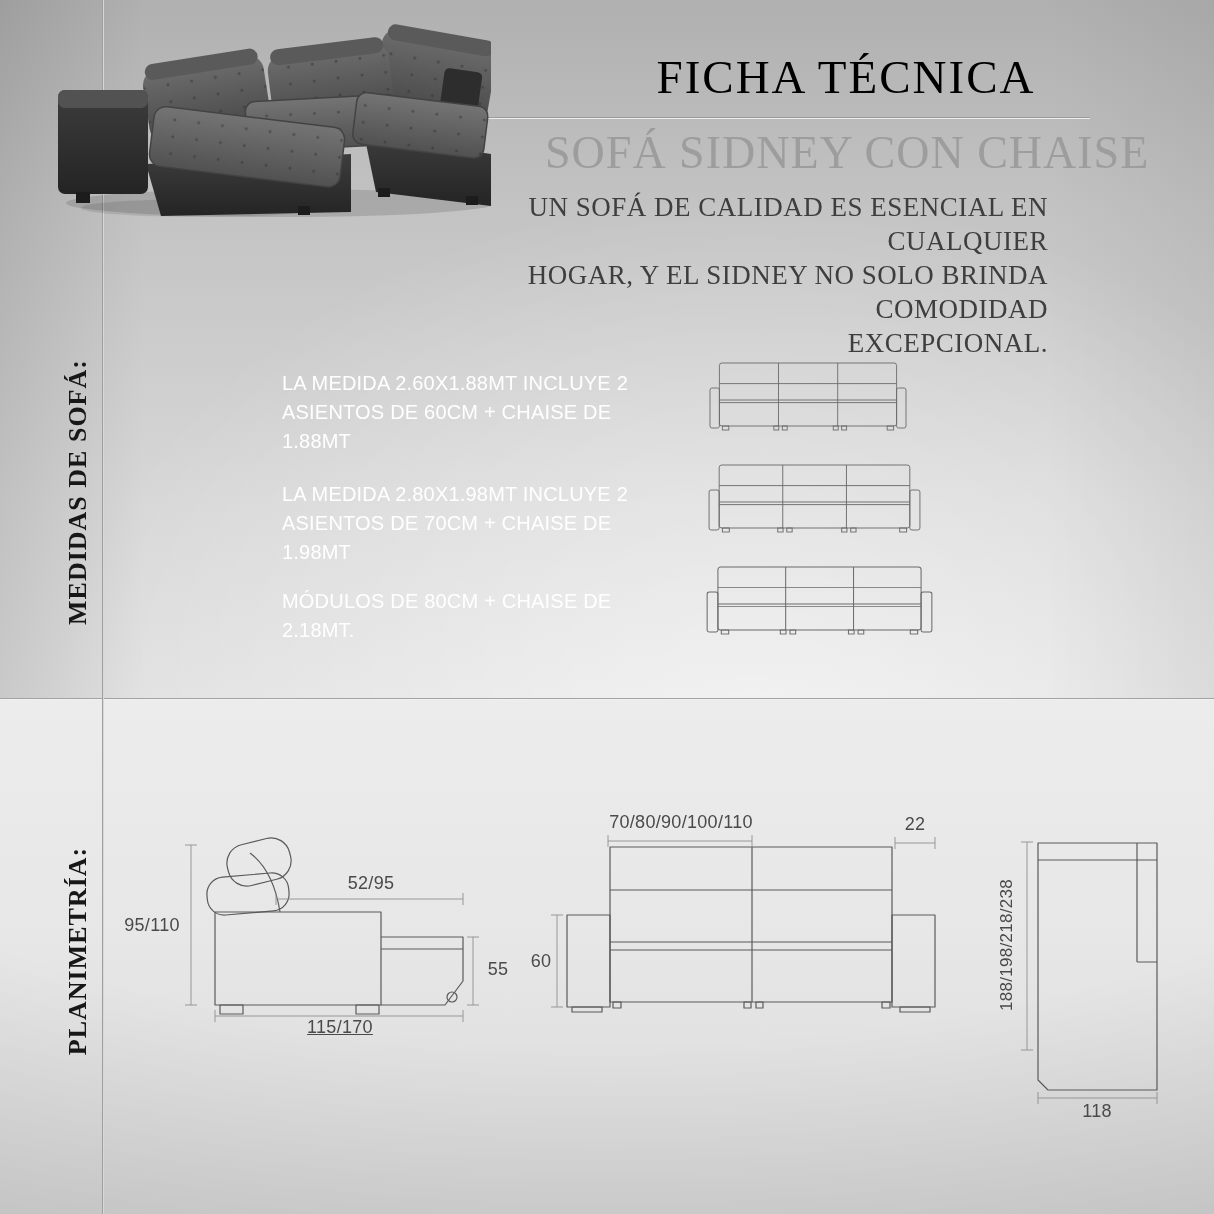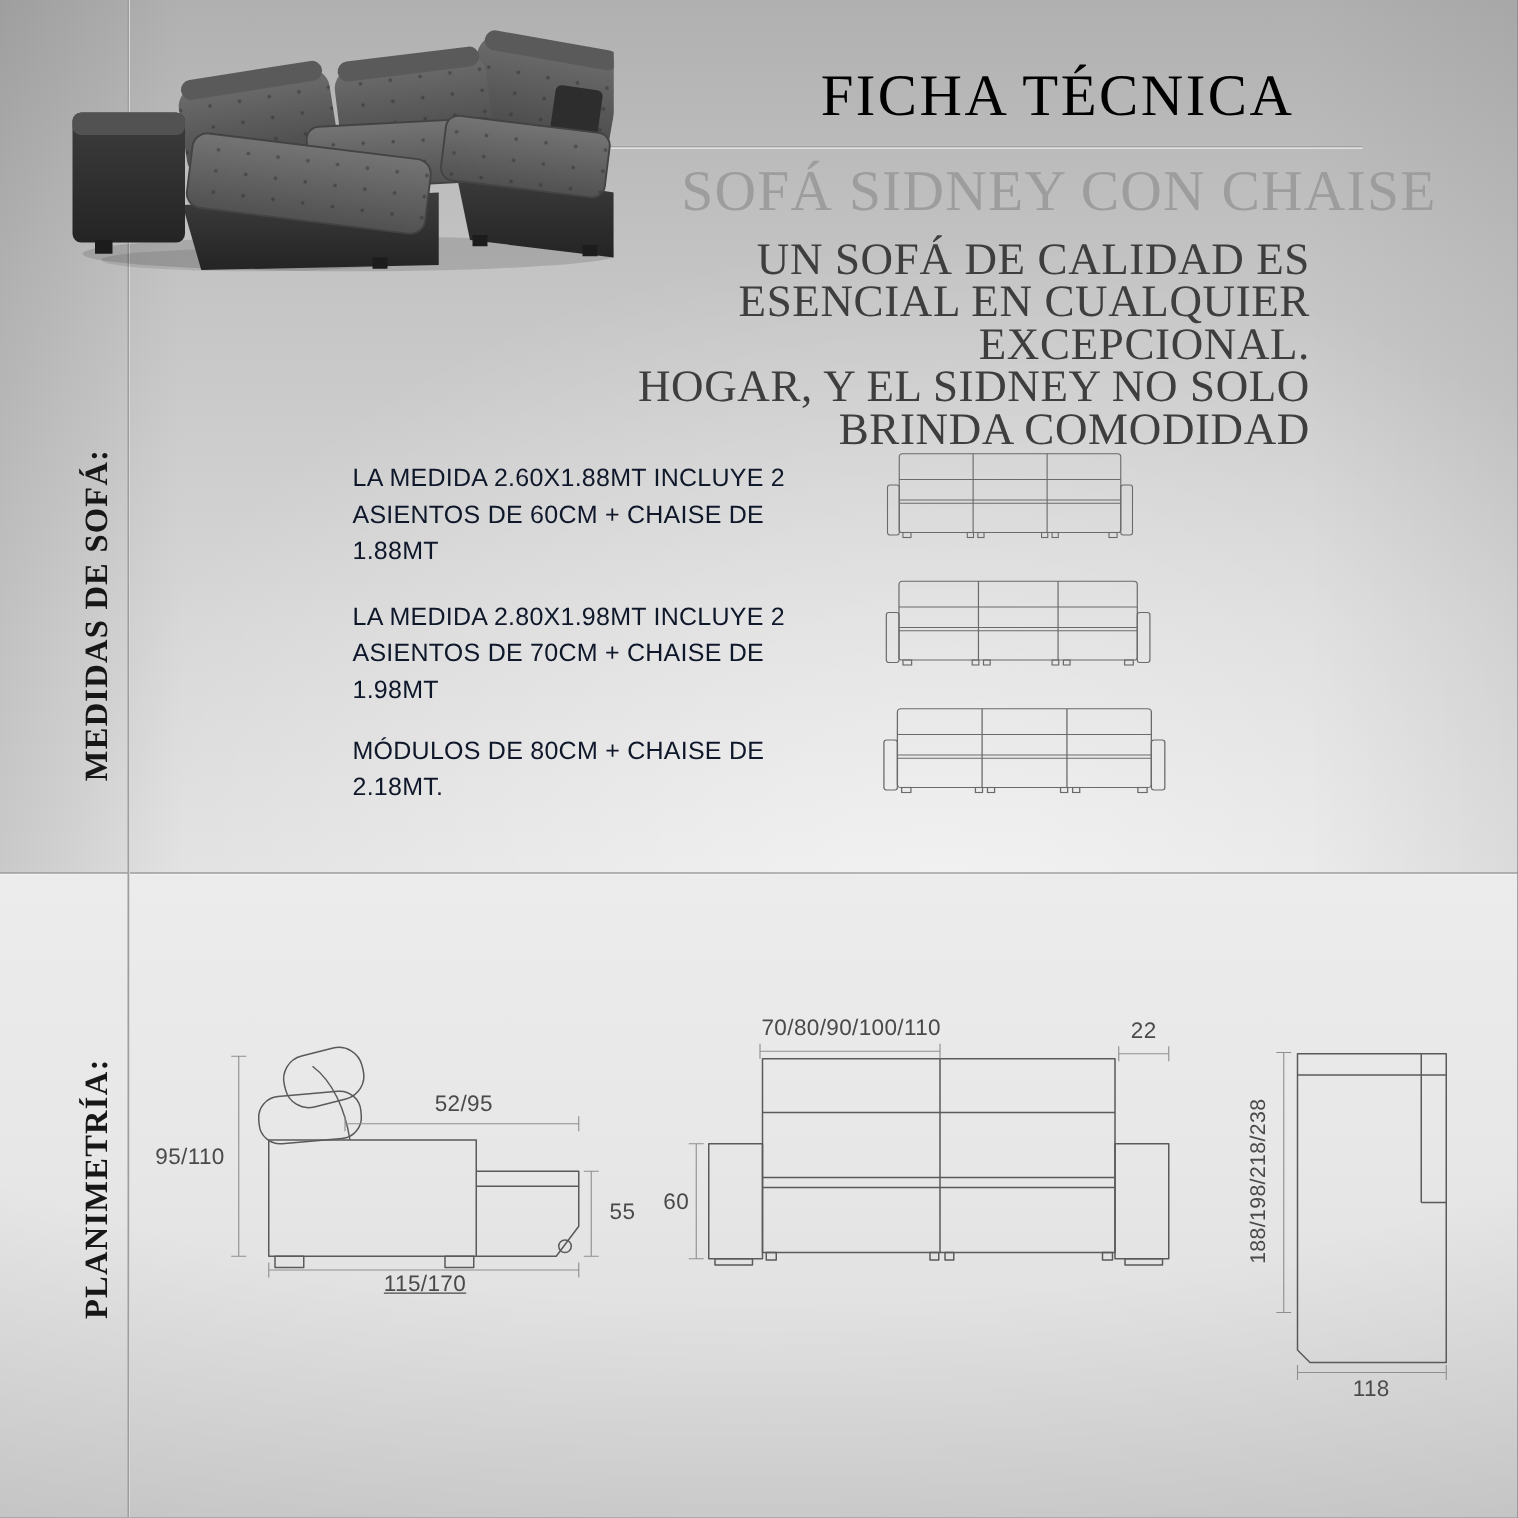--- a/index.html
+++ b/index.html
@@ -21,49 +21,49 @@
     background:linear-gradient(90deg,#9e9e9e 0 1px,#d8d8d8 1px 2px);}
   .title{position:absolute;left:590px;top:50px;width:512px;text-align:center;
     font-family:"Liberation Serif",serif;font-size:47px;color:#000000;
     letter-spacing:2px;white-space:nowrap;}
   .title-underline{position:absolute;left:88px;top:117px;width:1002px;height:0;
     border-top:1px solid #9c9c9c;border-bottom:1px solid #ededed;}
   .subtitle{position:absolute;left:545px;top:126px;width:520px;text-align:center;
     font-family:"Liberation Serif",serif;font-size:46px;color:#9d9d9d;
     letter-spacing:1px;white-space:nowrap;}
   .description{position:absolute;left:420px;top:190px;width:628px;text-align:right;
-    font-family:"Liberation Serif",serif;font-size:36px;line-height:34px;color:#3e3e3e;
+    font-family:"Liberation Serif",serif;font-size:27px;line-height:34px;color:#3e3e3e;
     letter-spacing:0.5px;}
   .side-label{position:absolute;transform:rotate(-90deg);
     font-family:"Liberation Serif",serif;font-weight:bold;color:#171717;
     font-size:26px;letter-spacing:1px;text-align:center;white-space:nowrap;}
   .m-text{position:absolute;left:282px;width:400px;font-size:20px;line-height:29px;
-    color:#0f172a;letter-spacing:0.2px;}
+    color:#ffffff;letter-spacing:0.2px;}
   .mdraw,.pdraw{position:absolute;}
   .dim{position:absolute;font-size:18px;color:#4a4a4a;text-align:center;
     white-space:nowrap;letter-spacing:0.3px;}
   .dim-rot{transform:rotate(-90deg);font-size:17px;}
   .sofa-photo{position:absolute;left:46px;top:6px;width:445px;height:215px;}
 </style>
 </head>
 <body>
 
 <div class="page">
 
   <div class="bg-wall"></div>
   <div class="bg-floor"></div>
   <div class="v-line"></div>
 
   <div class="title">FICHA TÉCNICA</div>
   <div class="title-underline"></div>
   <div class="subtitle">SOFÁ SIDNEY CON CHAISE</div>
   <div class="description">
     <div>UN SOFÁ DE CALIDAD ES ESENCIAL EN CUALQUIER</div>
+    <div>HOGAR, Y EL SIDNEY NO SOLO BRINDA COMODIDAD</div>
     <div>EXCEPCIONAL.</div>
-    <div>HOGAR, Y EL SIDNEY NO SOLO BRINDA COMODIDAD</div>
   </div>
 
   <svg class="sofa-photo" viewBox="0 0 445 215">
     <defs>
       <linearGradient id="gCushion" x1="0" y1="0" x2="0" y2="1">
         <stop offset="0" stop-color="#6d6d6d"></stop>
           <stop offset="1" stop-color="#474747"></stop>
       </linearGradient>
       <linearGradient id="gSeat" x1="0" y1="0" x2="0" y2="1">
         <stop offset="0" stop-color="#747474"></stop>

